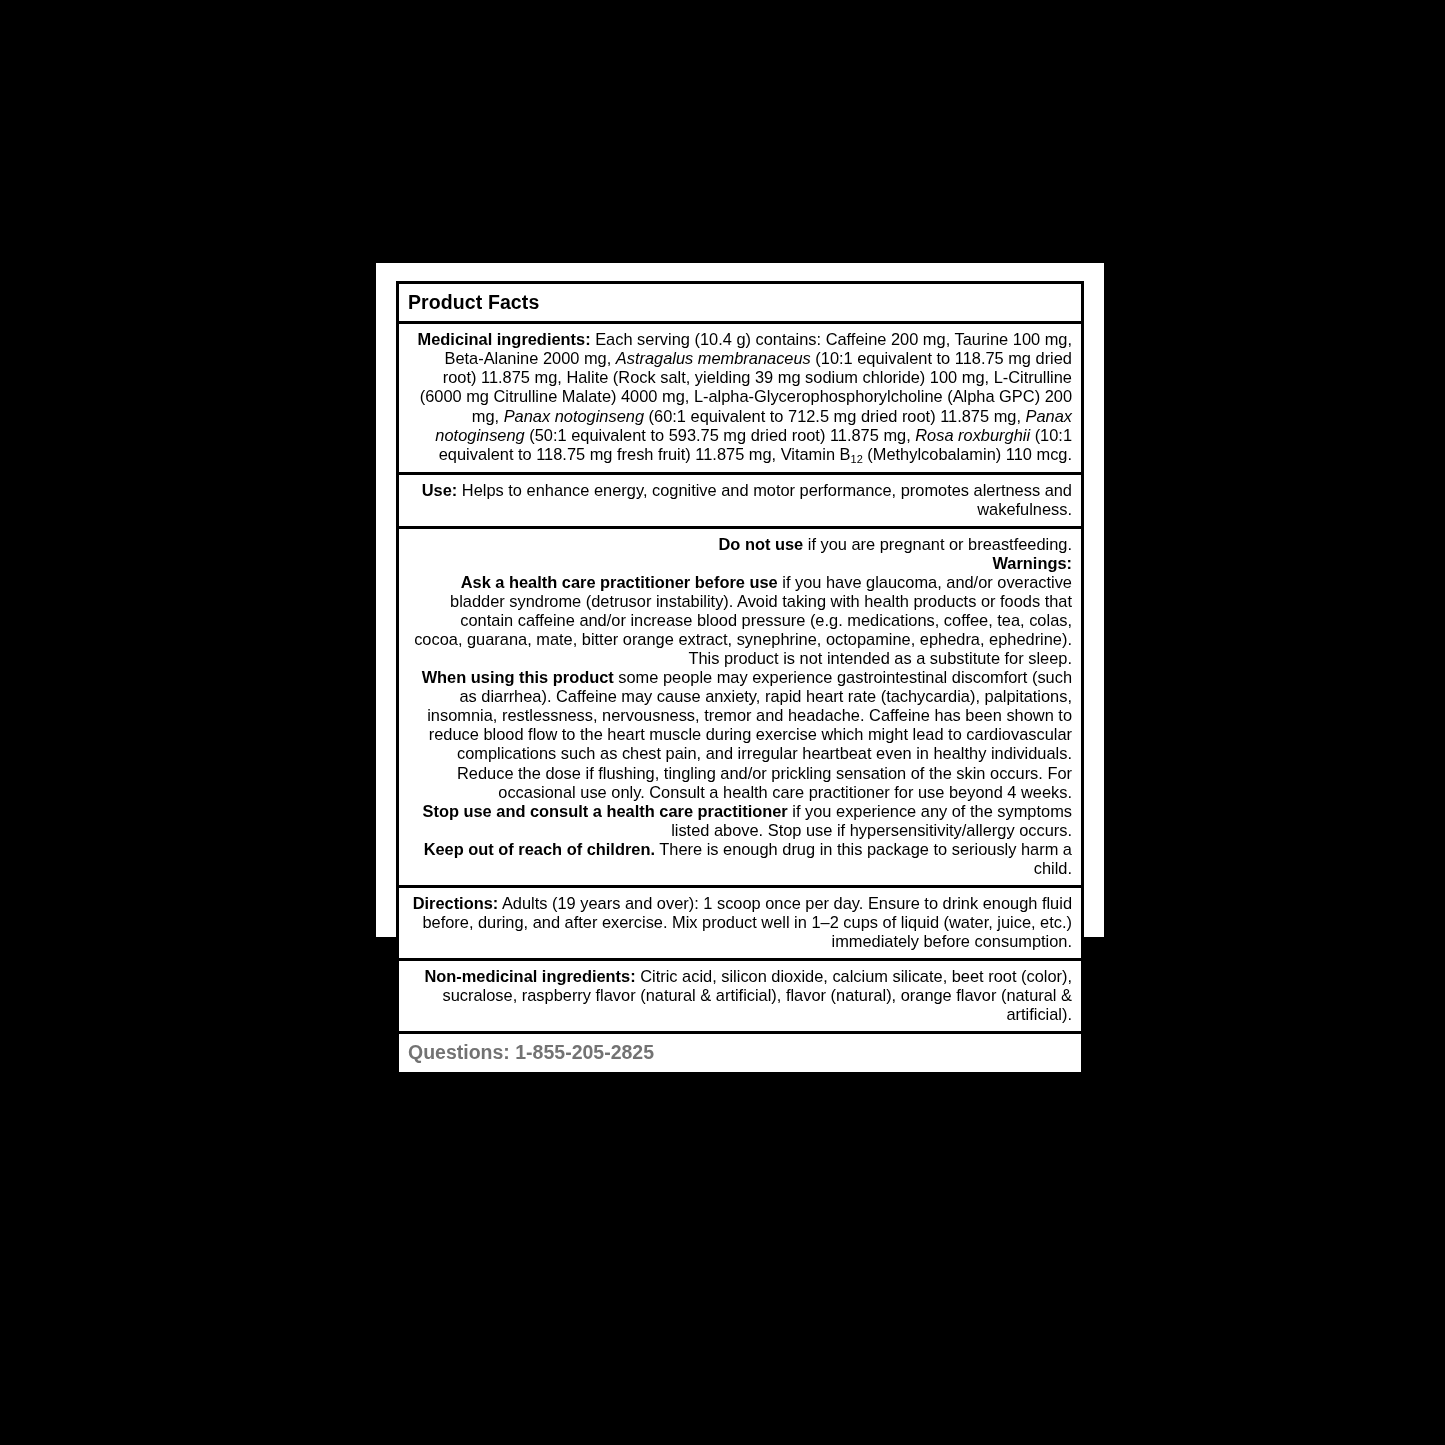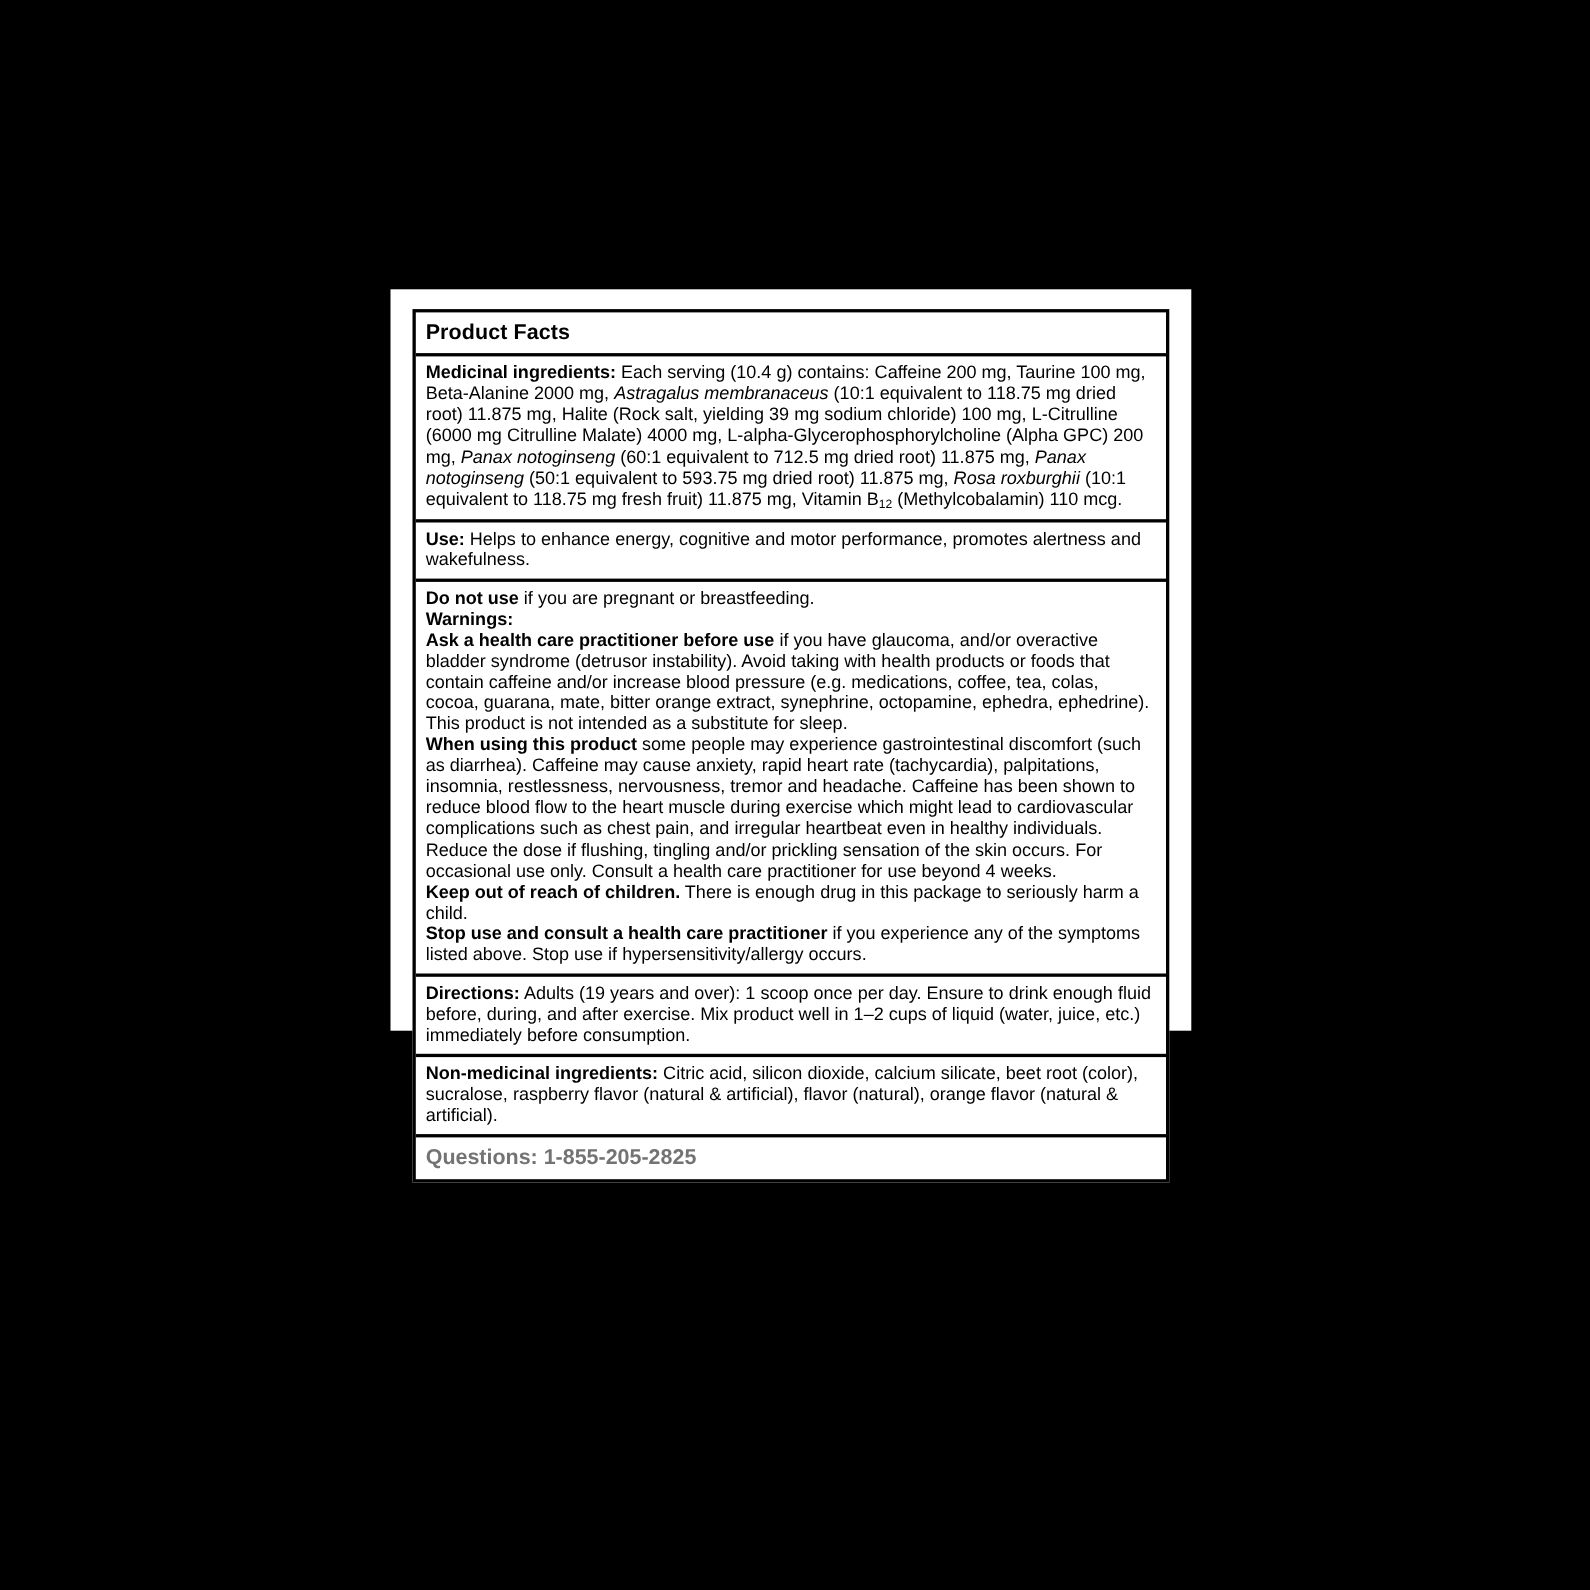--- a/index.html
+++ b/index.html
@@ -13,21 +13,21 @@
     font-family: "Liberation Sans", sans-serif;
   }
   .stage {
     position: relative;
     width: 1445px;
     height: 1445px;
     background: #000000;
   }
   .panel {
     position: absolute;
-    left: 355px;
+    left: 376px;
     top: 263px;
     width: 728px;
     height: 674px;
     background: #ffffff;
     box-sizing: border-box;
     padding: 18px 20px 18px 20px;
   }
   .facts {
     border: 3px solid #000000;
     box-sizing: border-box;
@@ -46,21 +46,21 @@
     font-size: 19.5px;
     font-weight: bold;
     color: #000000;
     line-height: 1.25;
     letter-spacing: 0.1px;
   }
   .body {
     font-size: 16.4px;
     color: #000000;
     line-height: 1.16;
-    text-align: left;
+    text-align: right;
   }
   .body b {
     font-weight: bold;
   }
   .body i {
     font-style: italic;
   }
   .qline {
     font-size: 19.5px;
     font-weight: bold;
@@ -93,22 +93,22 @@
 
       <div class="sec">
         <p class="body para"><b>Use:</b><span> Helps to enhance energy, cognitive and motor performance, promotes alertness and wakefulness.</span></p>
       </div>
 
       <div class="sec">
         <p class="body para"><b>Do not use</b><span> if you are pregnant or breastfeeding.</span></p>
         <p class="body para"><b>Warnings:</b></p>
         <p class="body para"><b>Ask a health care practitioner before use</b><span> if you have glaucoma, and/or overactive bladder syndrome (detrusor instability). Avoid taking with health products or foods that contain caffeine and/or increase blood pressure (e.g. medications, coffee, tea, colas, cocoa, guarana, mate, bitter orange extract, synephrine, octopamine, ephedra, ephedrine).  This product is not intended as a substitute for sleep.</span></p>
         <p class="body para"><b>When using this product</b><span> some people may experience gastrointestinal discomfort (such as diarrhea). Caffeine may cause anxiety, rapid heart rate (tachycardia), palpitations, insomnia, restlessness, nervousness, tremor and headache. Caffeine has been shown to reduce blood flow to the heart muscle during exercise which might lead to cardiovascular complications such as chest pain, and irregular heartbeat even in healthy individuals. Reduce the dose if flushing, tingling and/or prickling sensation of the skin occurs. For occasional use only. Consult a health care practitioner for use beyond 4 weeks.</span></p>
+        <p class="body para"><b>Stop use and consult a health care practitioner</b><span> if you experience any of the symptoms listed above. Stop use if hypersensitivity/allergy occurs.</span></p>
         <p class="body para"><b>Keep out of reach of children.</b><span> There is enough drug in this package to seriously harm a child.</span></p>
-        <p class="body para"><b>Stop use and consult a health care practitioner</b><span> if you experience any of the symptoms listed above. Stop use if hypersensitivity/allergy occurs.</span></p>
       </div>
 
       <div class="sec">
         <p class="body para"><b>Directions:</b><span> Adults (19 years and over): 1 scoop once per day. Ensure to drink enough fluid before, during, and after exercise. Mix product well in 1–2 cups of liquid (water, juice, etc.) immediately before consumption.</span></p>
       </div>
 
       <div class="sec">
         <p class="body para"><b>Non-medicinal ingredients:</b><span> Citric acid, silicon dioxide, calcium silicate, beet root (color), sucralose, raspberry flavor (natural &amp; artificial), flavor (natural), orange flavor (natural &amp; artificial).</span></p>
       </div>
 

